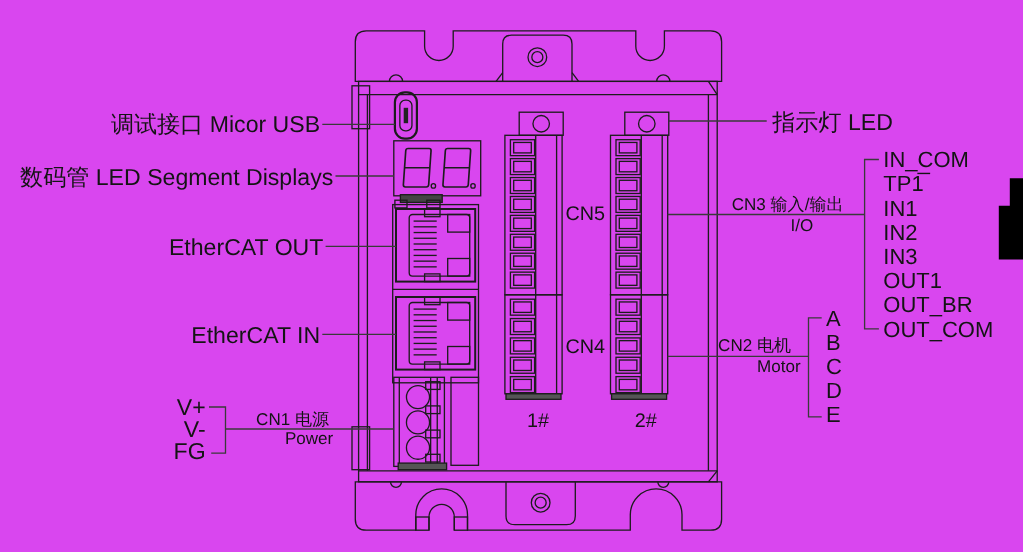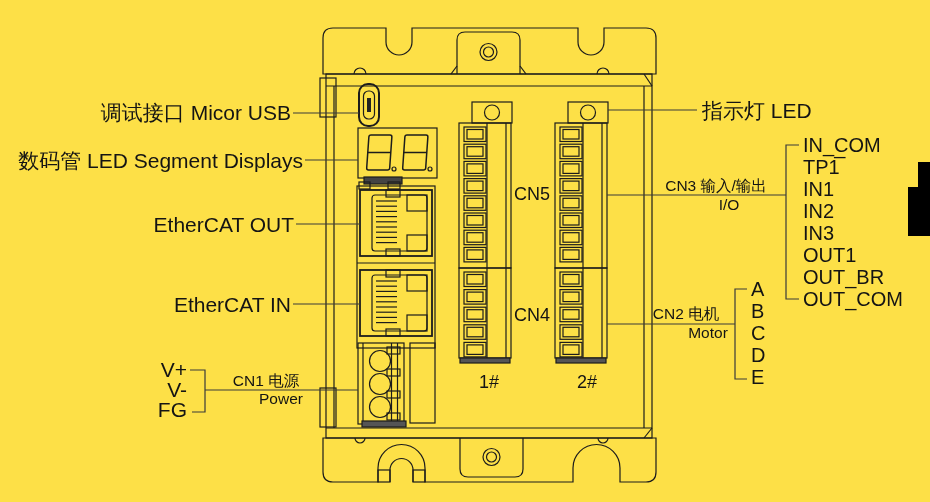--- a/index.html
+++ b/index.html
@@ -1,16 +1,16 @@
 <!DOCTYPE html>
 <html><head>
 <meta charset="utf-8">
 <style>
   html,body{margin:0;padding:0;background:#ffffff;}
-  .stage{width:930px;height:502px;position:relative;background:#fde047;overflow:hidden;}
+  .stage{width:930px;height:502px;position:relative;background:#d946ef;overflow:hidden;}
   svg{display:block;font-family:"Liberation Sans","DejaVu Sans",sans-serif;}
   .ln{stroke:#1c1c1c;fill:none;stroke-width:1.2;}
   .ld{stroke:#3a3a3a;fill:none;stroke-width:1.2;}
   text{fill:#141414;stroke:none;}
   .t21{font-size:21px;}
   .t20{font-size:20px;}
   .t18{font-size:18px;}
   .t16{font-size:15.5px;}
   .end{text-anchor:end;}
   .mid{text-anchor:middle;}

